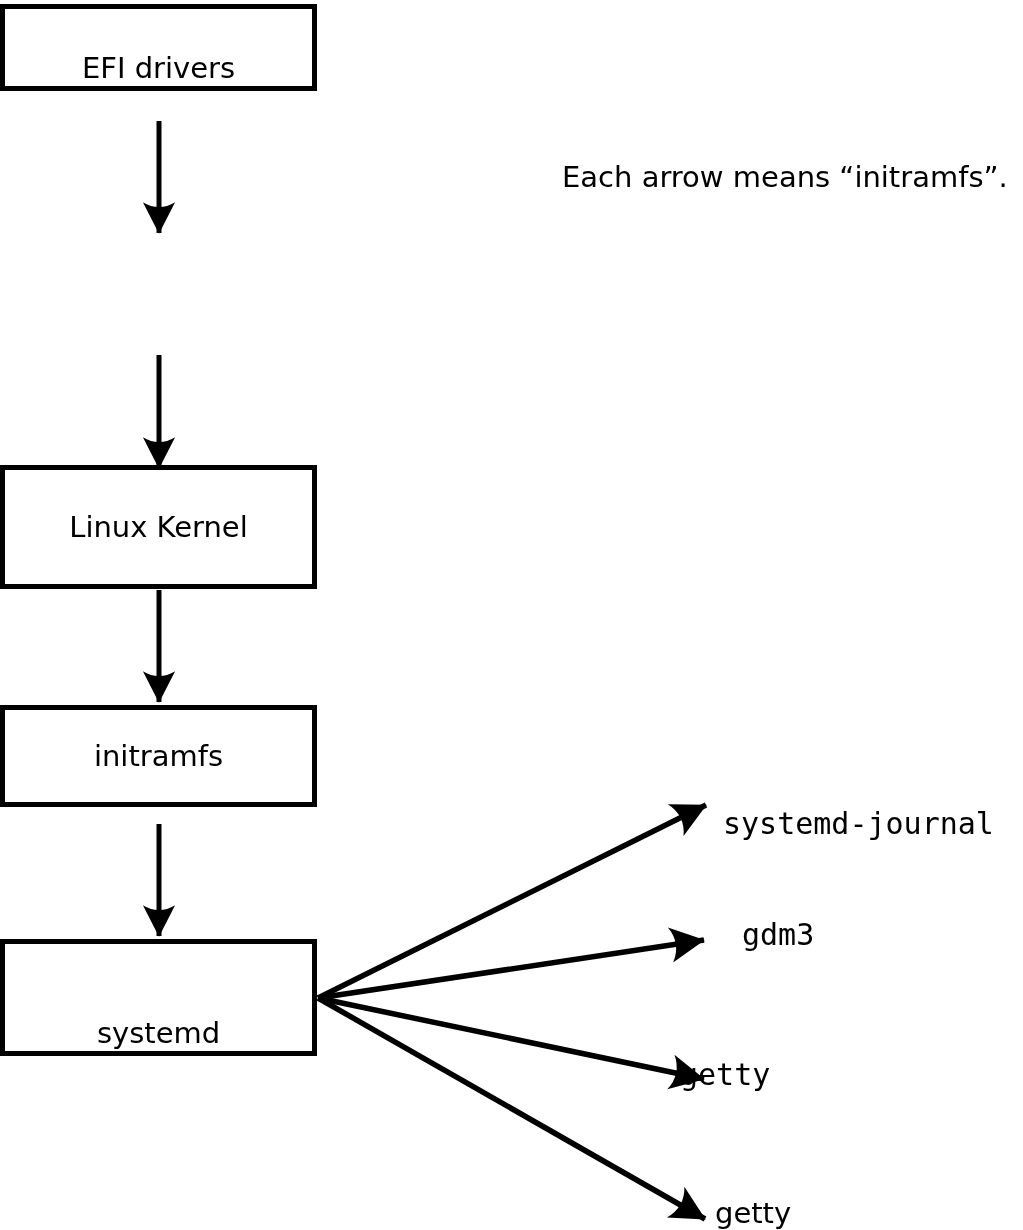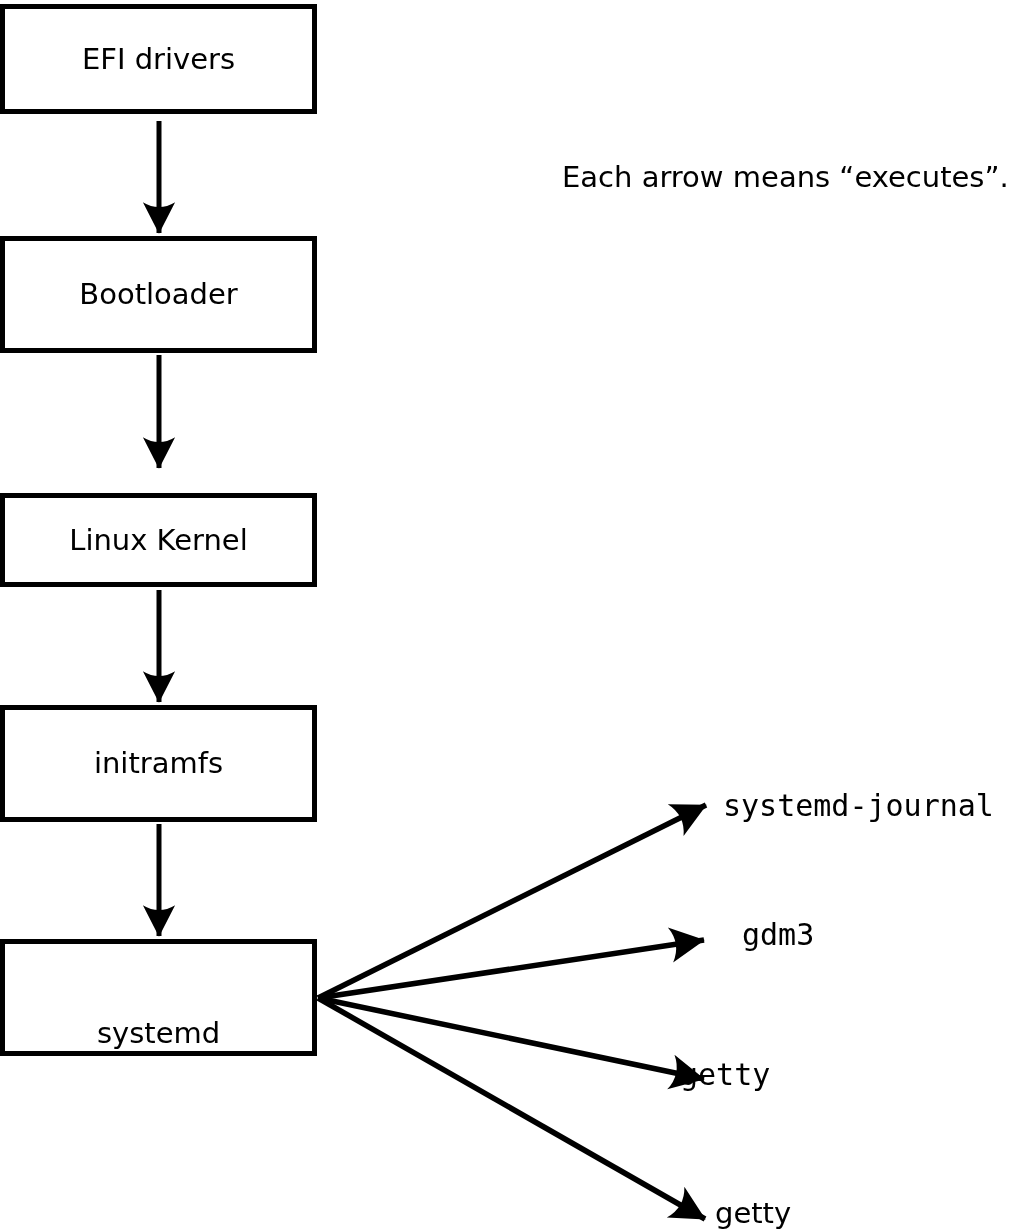--- a/index.html
+++ b/index.html
@@ -24,33 +24,33 @@
     box-sizing: border-box;
     background: #ffffff;
     border: 5px solid #000000;
     display: flex;
     align-items: center;
     justify-content: center;
     font-size: 29px;
     line-height: 1.2;
     white-space: nowrap;
   }
-  .node-efi       { top: 4px;   height: 110px; }
+  .node-efi       { top: 4px;   height: 87px; align-items: flex-end; }
   .node-boot      { top: 236px; height: 117px; }
-  .node-kernel    { top: 493px; height: 94px; }
-  .node-initramfs { top: 705px; height: 117px; }
+  .node-kernel    { top: 465px; height: 124px; }
+  .node-initramfs { top: 705px; height: 102px; }
   .node-systemd   { top: 939px; height: 117px; align-items: flex-end; }
   .proc {
     position: absolute;
     font-family: "DejaVu Sans Mono", monospace;
     font-size: 30px;
     line-height: 35px;
     white-space: nowrap;
   }
-  .proc-journal { left: 723px; top: 788px; }
+  .proc-journal { left: 723px; top: 806px; }
   .proc-gdm3    { left: 722px; top: 917px; margin-left: 20px; }
   .proc-getty   { left: 680px; top: 1057px; }
   .proc-sshd    {
     left: 715px; top: 1196px;
     font-family: "DejaVu Sans", sans-serif;
     font-size: 29px;
     line-height: 34px;
   }
   .annotation {
     position: absolute;
@@ -79,23 +79,20 @@
     <line x1="318" y1="998" x2="706" y2="805" stroke="#000000" stroke-width="5.5" marker-end="url(#ah)"></line>
     <line x1="318" y1="998" x2="704" y2="940" stroke="#000000" stroke-width="5.5" marker-end="url(#ah)"></line>
     <line x1="318" y1="998" x2="704" y2="1079" stroke="#000000" stroke-width="5.5" marker-end="url(#ah)"></line>
     <line x1="318" y1="998" x2="705" y2="1219" stroke="#000000" stroke-width="5.5" marker-end="url(#ah)"></line>
   </svg>
 
   <div class="node node-efi">
     <span>EFI drivers</span>
   </div>
 
-  <div class="node node-boot">
-    <span>Bootloader</span>
-  </div>
 
   <div class="node node-kernel">
     <span>Linux Kernel</span>
   </div>
 
   <div class="node node-initramfs">
     <span>initramfs</span>
   </div>
 
   <div class="node node-systemd">
@@ -103,15 +100,15 @@
   </div>
 
   <div class="proc proc-journal">systemd-journal</div>
 
   <div class="proc proc-gdm3">gdm3</div>
 
   <div class="proc proc-getty">getty</div>
 
   <div class="proc proc-sshd">getty</div>
 
-  <div class="annotation">Each arrow means “executes”.</div>
+  <div class="annotation">Each arrow means “initramfs”.</div>
 
 </div>
 
 </body></html>

